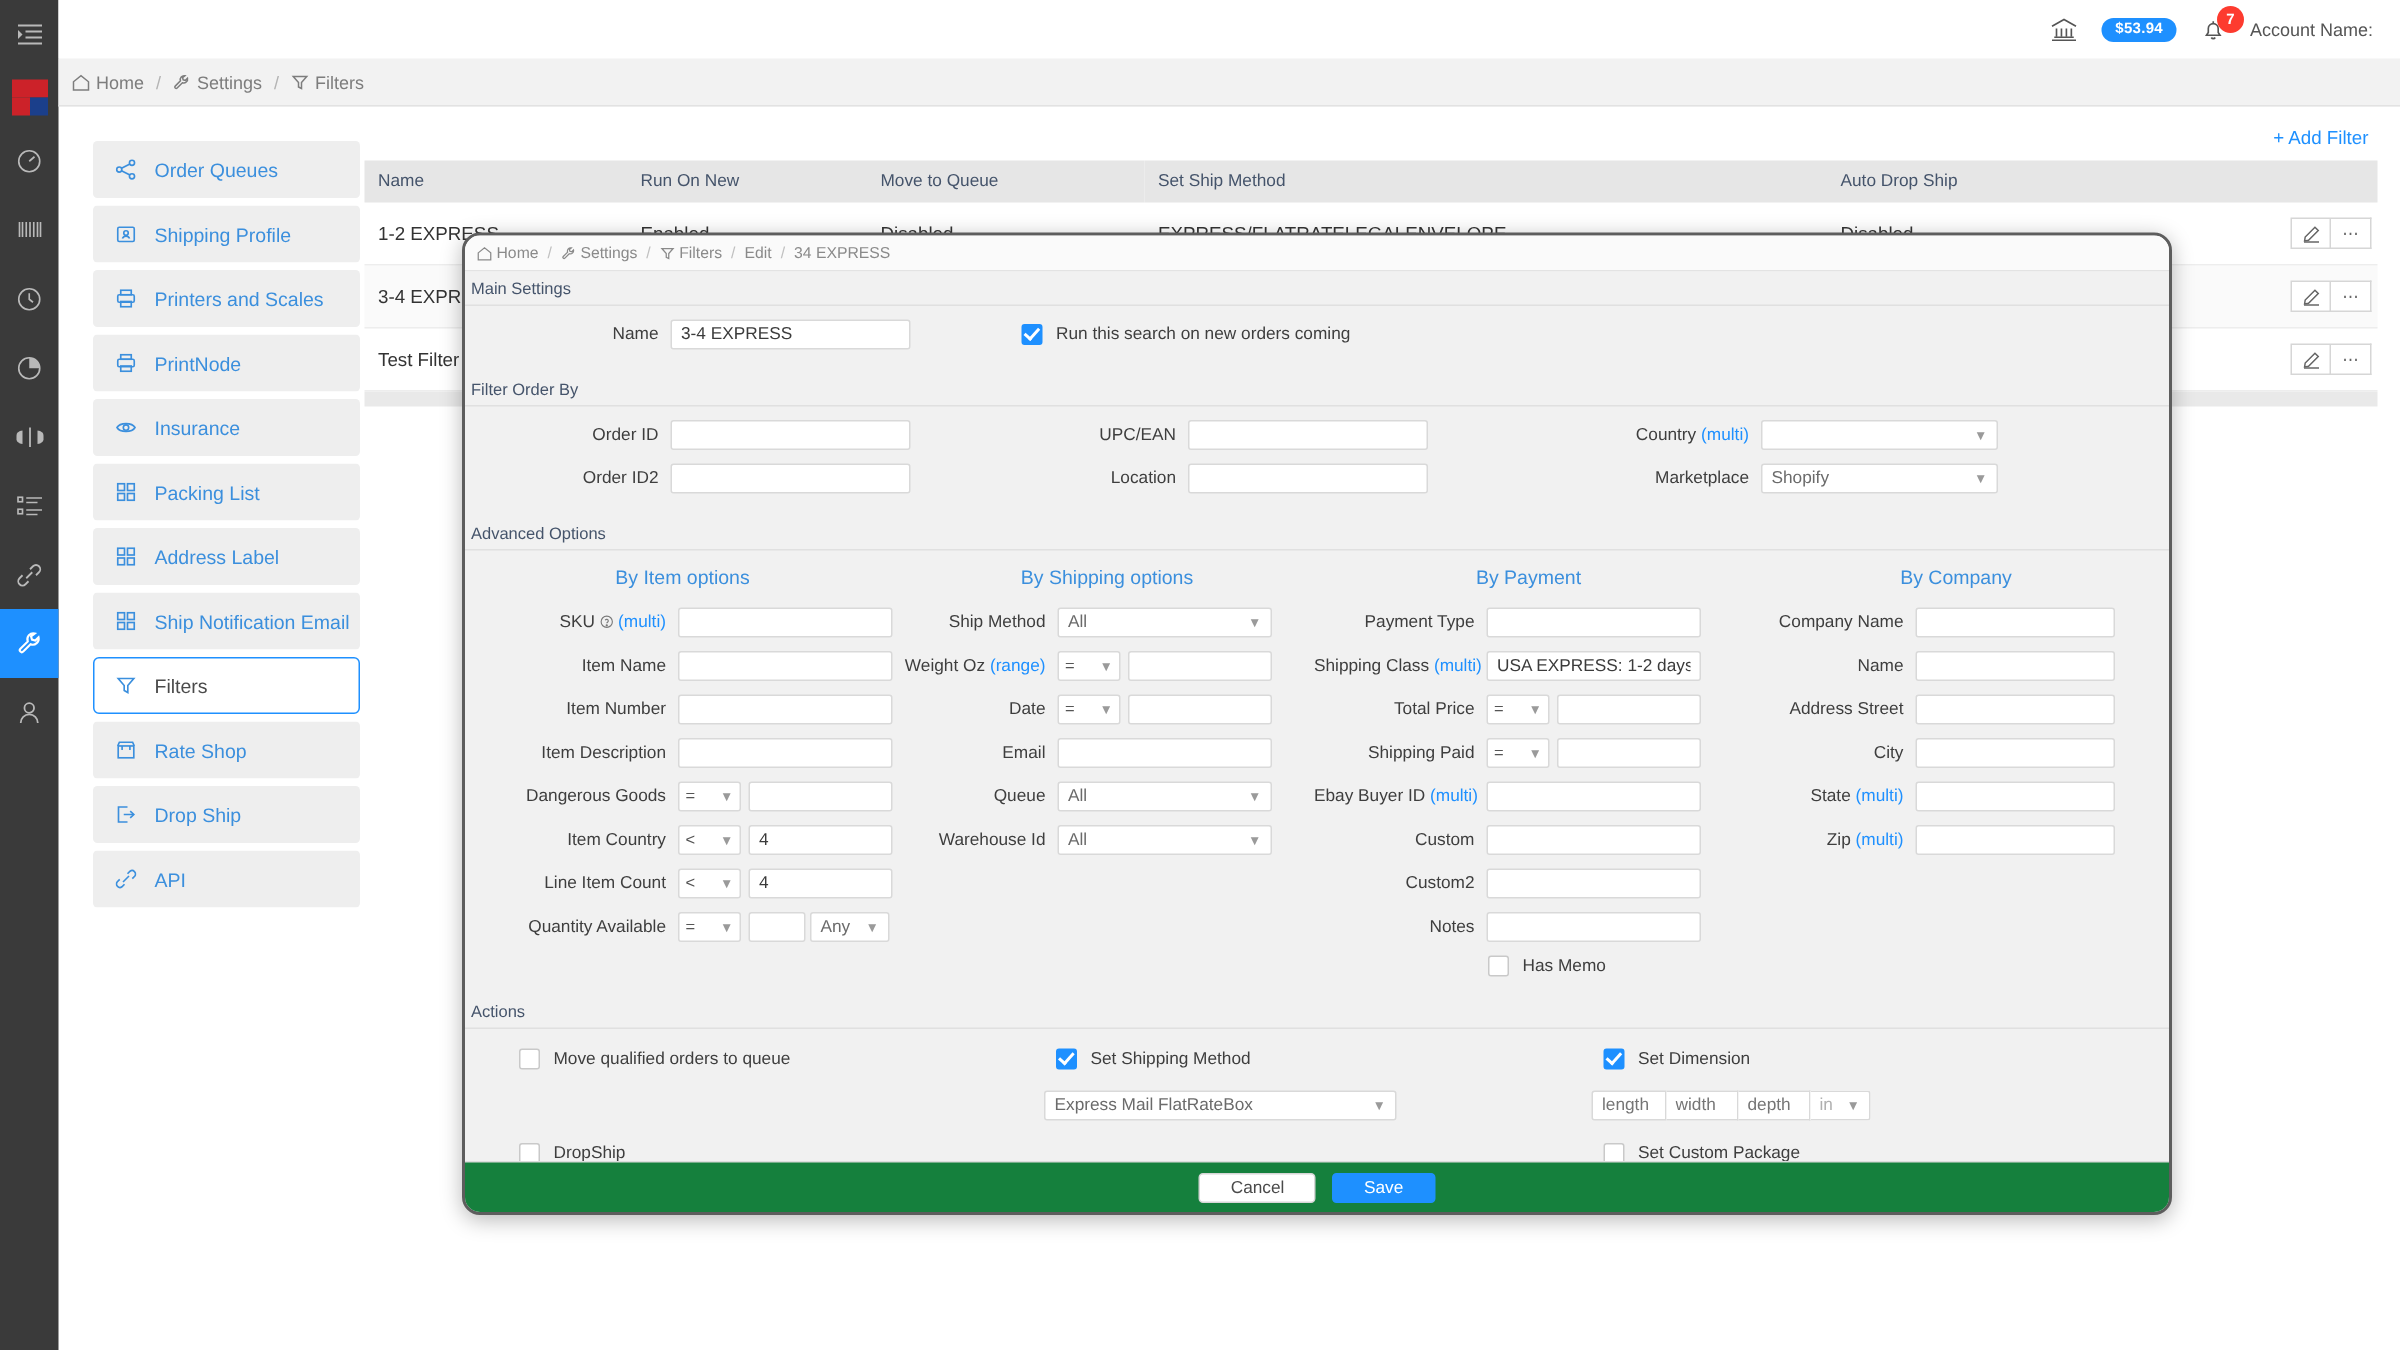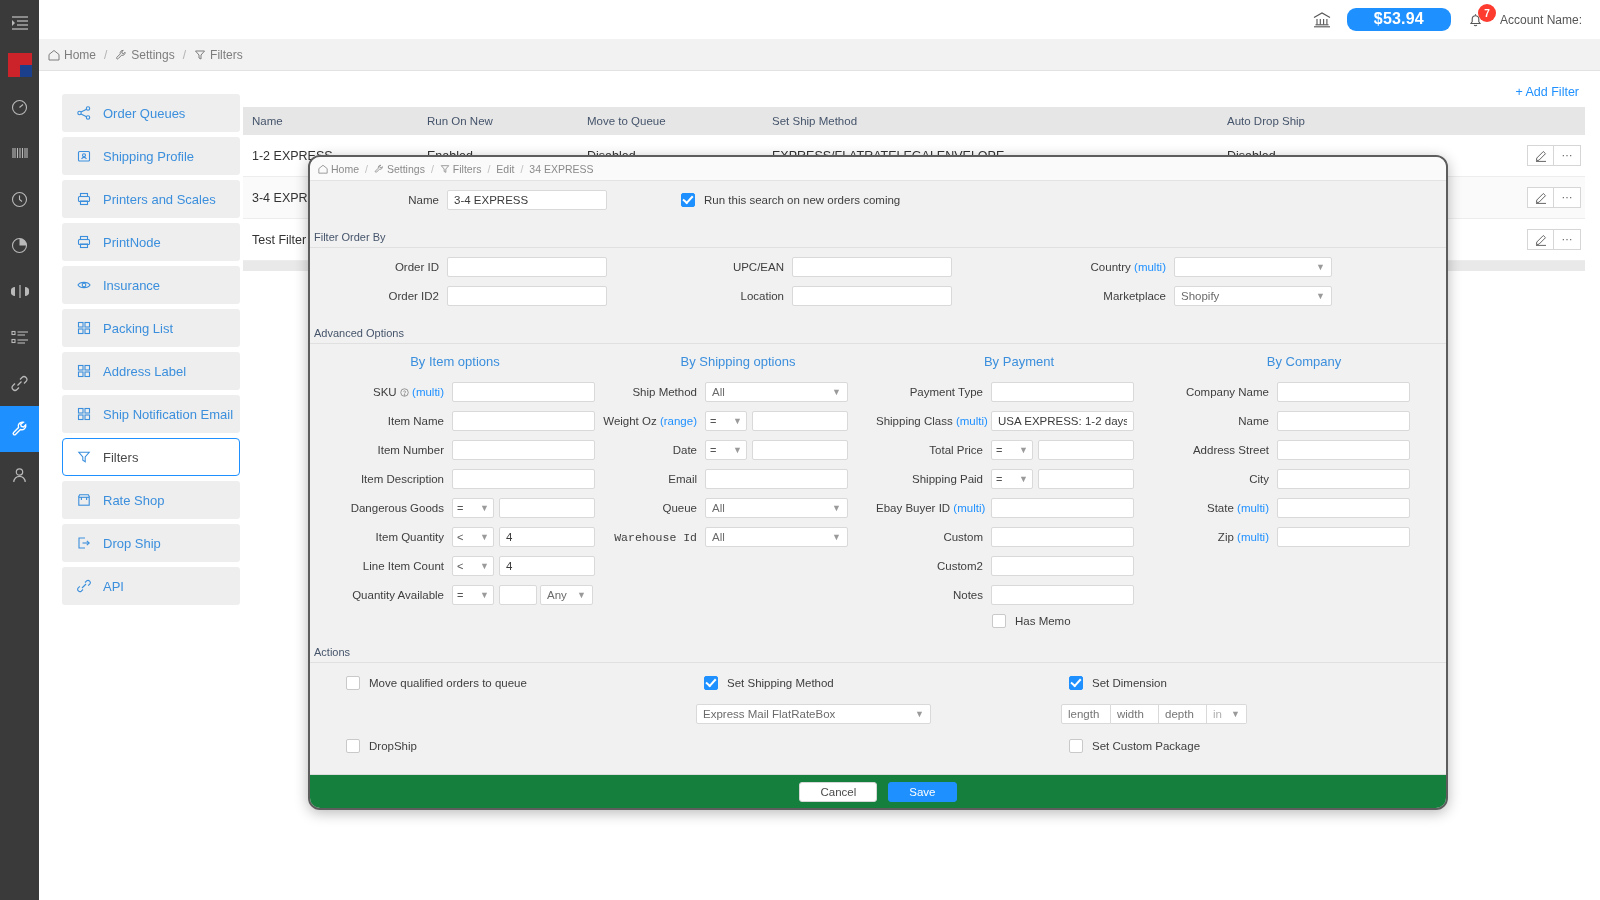--- a/index.html
+++ b/index.html
@@ -32,21 +32,21 @@
   
   #topbar {
     position: absolute; left: 39px; top: 0; right: 0; height: 39px;
     background: #ffffff;
     display: flex; align-items: center; justify-content: flex-end;
     padding-right: 18px; gap: 16px;
   }
   .tb-icon { color:#555; display:flex; align-items:center; }
   .pill {
     background:#1e90ff; color:#fff; border-radius:9px;
-    font-size:16px; padding:2px 27px 3px; font-weight:600;
+    font-size:10px; padding:2px 9px 3px; font-weight:600;
     letter-spacing:.2px;
   }
   .bell-wrap { position:relative; display:flex; align-items:center; }
   .badge {
     position:absolute; top:-7px; left:11px;
     background:#fd3b2f; color:#fff; border-radius:50%;
     width:18px; height:18px; font-size:10px; font-weight:600;
     display:flex; align-items:center; justify-content:center;
   }
   .account-name { font-size:12px; color:#555; }
@@ -536,20 +536,21 @@
       <span class="sep">/</span>
       <span style="display: flex; align-items: center; gap: 3px;">
         <span>Edit</span>
       </span>
       <span class="sep">/</span>
       <span style="display: flex; align-items: center; gap: 3px;">
         <span>34 EXPRESS</span>
       </span>
     </div>
 
+  <div class="section-head">Main Settings</div>
   <div class="sec-body" style="padding:9px 0 6px;">
     <div class="frow">
       <div class="flabel" style="width:137px;">Name</div>
       <input class="inp" style="width: 160px;" value="3-4 EXPRESS">
       <div class="chk-row" style="margin-left:74px;">
         <span class="chk on"></span>
         <span>Run this search on new orders coming</span>
       </div>
     </div>
   </div>
@@ -610,21 +611,21 @@
           </div>
           <div class="frow">
             <div class="flabel" style="width:142px;"><span>Dangerous Goods</span></div>
             <div class="op-sel">
               <span>=</span>
               <span class="chev">▼</span>
             </div>
             <input class="inp" style="width: 96px;" value="">
           </div>
           <div class="frow">
-            <div class="flabel" style="width:142px;"><span>Item Quantity</span></div>
+            <div class="flabel" style="width:142px;"><span>Item Country</span></div>
             <div class="op-sel">
               <span>&lt;</span>
               <span class="chev">▼</span>
             </div>
             <input class="inp" style="width: 96px;" value="4">
           </div>
           <div class="frow">
             <div class="flabel" style="width:142px;padding-left:28px;"><span>Line Item Count</span></div>
             <div class="op-sel">
               <span>&lt;</span>
@@ -677,21 +678,21 @@
             <input class="inp" style="width: 143px;" value="">
           </div>
           <div class="frow">
             <div class="flabel" style="width:105px;"><span>Queue</span></div>
             <div class="sel-box" style="width:143px;">
               <span>All</span>
               <span class="chev">▼</span>
             </div>
           </div>
           <div class="frow">
-            <div class="flabel" style="width:105px;font-family:Liberation Mono, monospace;"><span>Warehouse Id</span></div>
+            <div class="flabel" style="width:105px;"><span>Warehouse Id</span></div>
             <div class="sel-box" style="width:143px;">
               <span>All</span>
               <span class="chev">▼</span>
             </div>
           </div>
         </div>
     </div>
     <div style="width:286px;">
       <div class="col-title">By Payment</div>
       <div id="col-pay">

